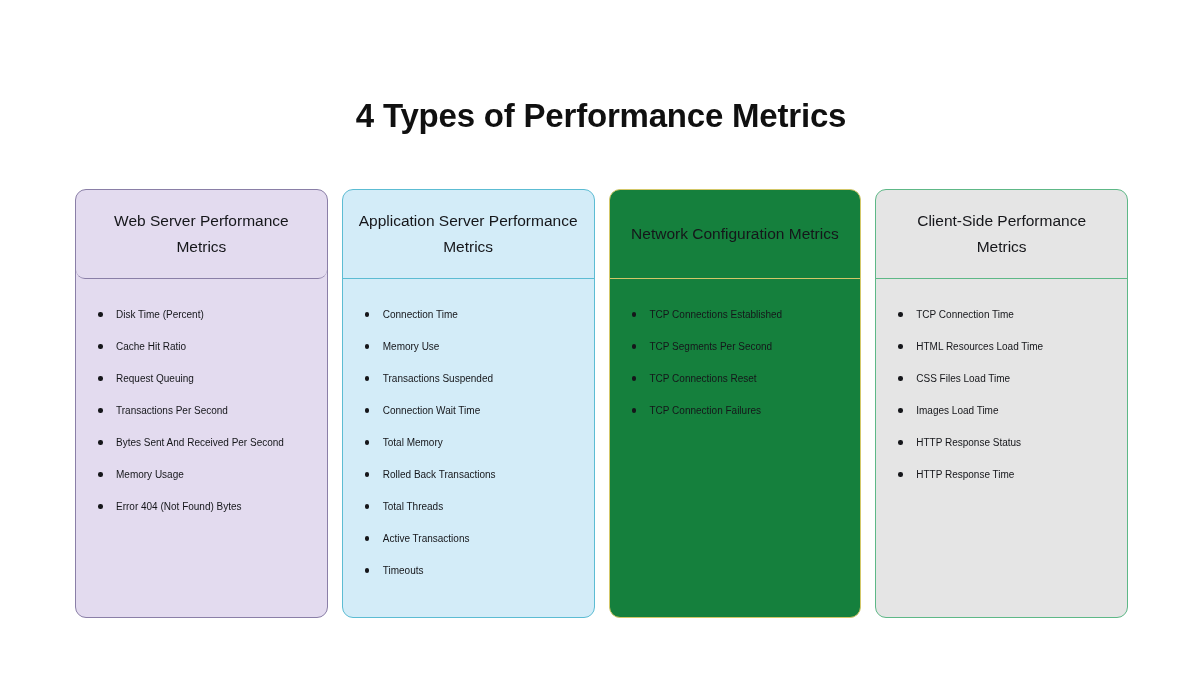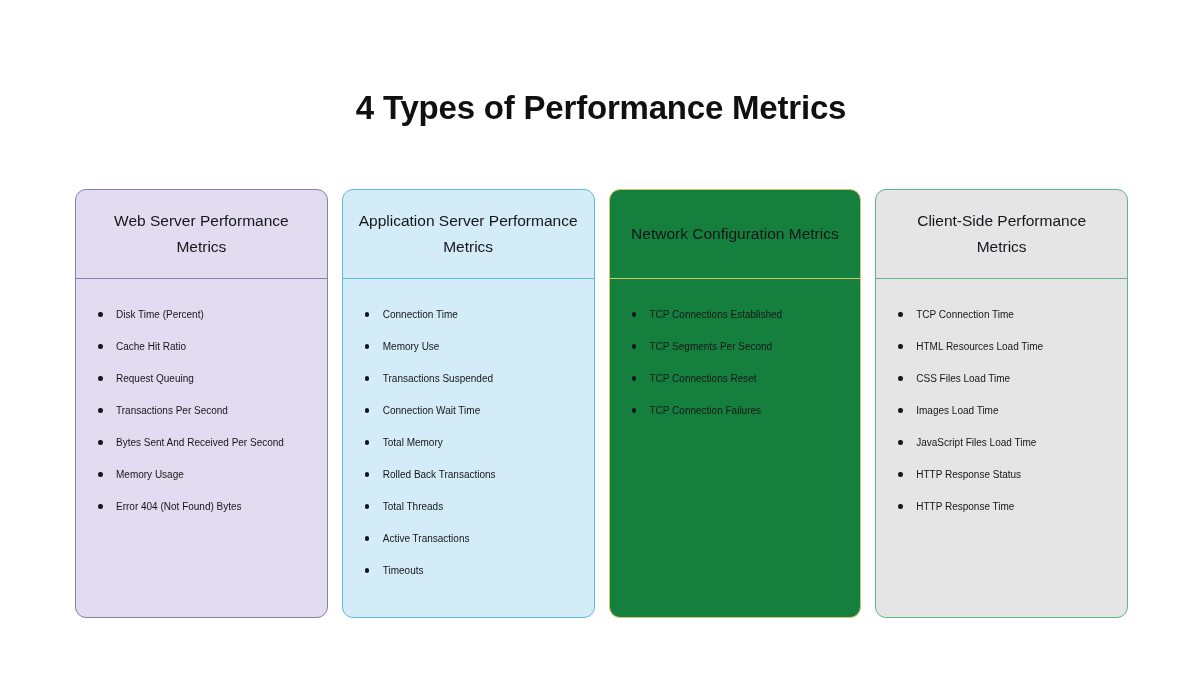--- a/index.html
+++ b/index.html
@@ -11,21 +11,21 @@
     overflow: hidden;
   }
   #infographic {
     position: relative;
     width: 1202px;
     height: 685px;
     background: #ffffff;
   }
   #page-title {
     position: absolute;
-    top: 86px;
+    top: 94px;
     left: 0;
     width: 1202px;
     text-align: center;
     font-size: 33px;
     font-weight: bold;
     color: #101010;
     letter-spacing: -0.2px;
     line-height: 44px;
   }
   #cards {
@@ -85,21 +85,21 @@
 </style>
 </head>
 <body style="background: rgb(255, 255, 255);">
 
 <div id="infographic">
 
   <h1 id="page-title">4 Types of Performance Metrics</h1>
 
   <div id="cards">
       <div class="card" style="background: rgb(227, 219, 239); border-color: rgb(138, 127, 167);">
-        <div class="card-header" style="border-bottom-color: rgb(138, 127, 167);">Web Server Performance Metrics</div>
+        <div class="card-header" style="border-bottom-color: rgb(138, 127, 167); border-radius: 9px;">Web Server Performance Metrics</div>
         <div class="card-body">
           <ul class="metric-list">
             <li class="metric-item"><span class="bullet"></span><span>Disk Time (Percent)</span></li>
             <li class="metric-item"><span class="bullet"></span><span>Cache Hit Ratio</span></li>
             <li class="metric-item"><span class="bullet"></span><span>Request Queuing</span></li>
             <li class="metric-item"><span class="bullet"></span><span>Transactions Per Second</span></li>
             <li class="metric-item"><span class="bullet"></span><span>Bytes Sent And Received Per Second</span></li>
             <li class="metric-item"><span class="bullet"></span><span>Memory Usage</span></li>
             <li class="metric-item"><span class="bullet"></span><span>Error 404 (Not Found) Bytes</span></li>
           </ul>
@@ -133,21 +133,20 @@
         </div>
       </div>
       <div class="card" style="background: #e5e5e5; border-color: rgb(94, 184, 135);">
         <div class="card-header" style="border-bottom-color: rgb(94, 184, 135);">Client-Side Performance Metrics</div>
         <div class="card-body">
           <ul class="metric-list">
             <li class="metric-item"><span class="bullet"></span><span>TCP Connection Time</span></li>
             <li class="metric-item"><span class="bullet"></span><span>HTML Resources Load Time</span></li>
             <li class="metric-item"><span class="bullet"></span><span>CSS Files Load Time</span></li>
             <li class="metric-item"><span class="bullet"></span><span>Images Load Time</span></li>
-            <li class="metric-item"><span class="bullet"></span><span>JavaScript Files Load Time</span></li>
             <li class="metric-item"><span class="bullet"></span><span>HTTP Response Status</span></li>
             <li class="metric-item"><span class="bullet"></span><span>HTTP Response Time</span></li>
           </ul>
         </div>
       </div>
     </div>
 
 </div>
 
 </body></html>

